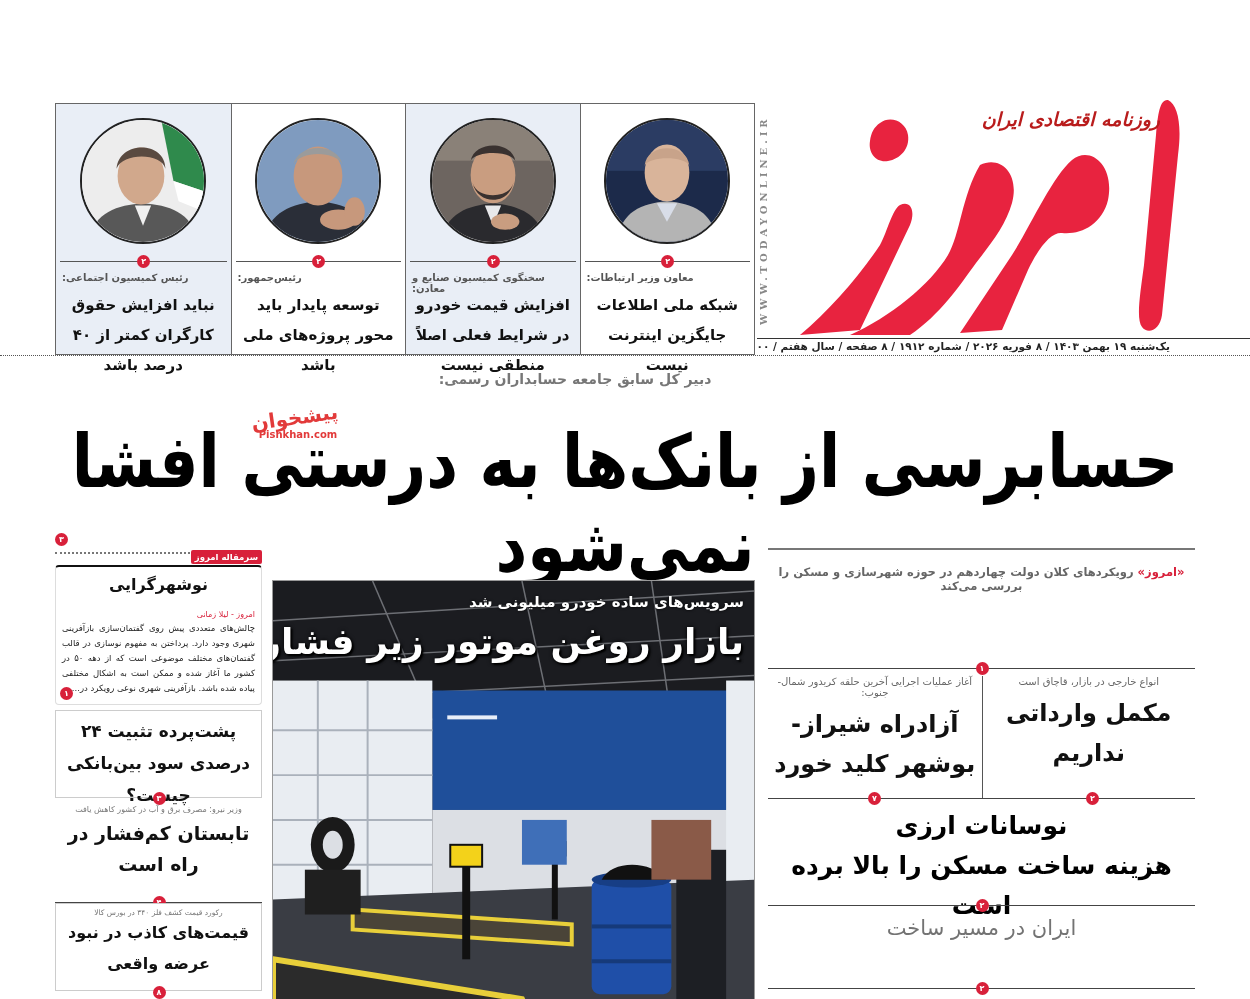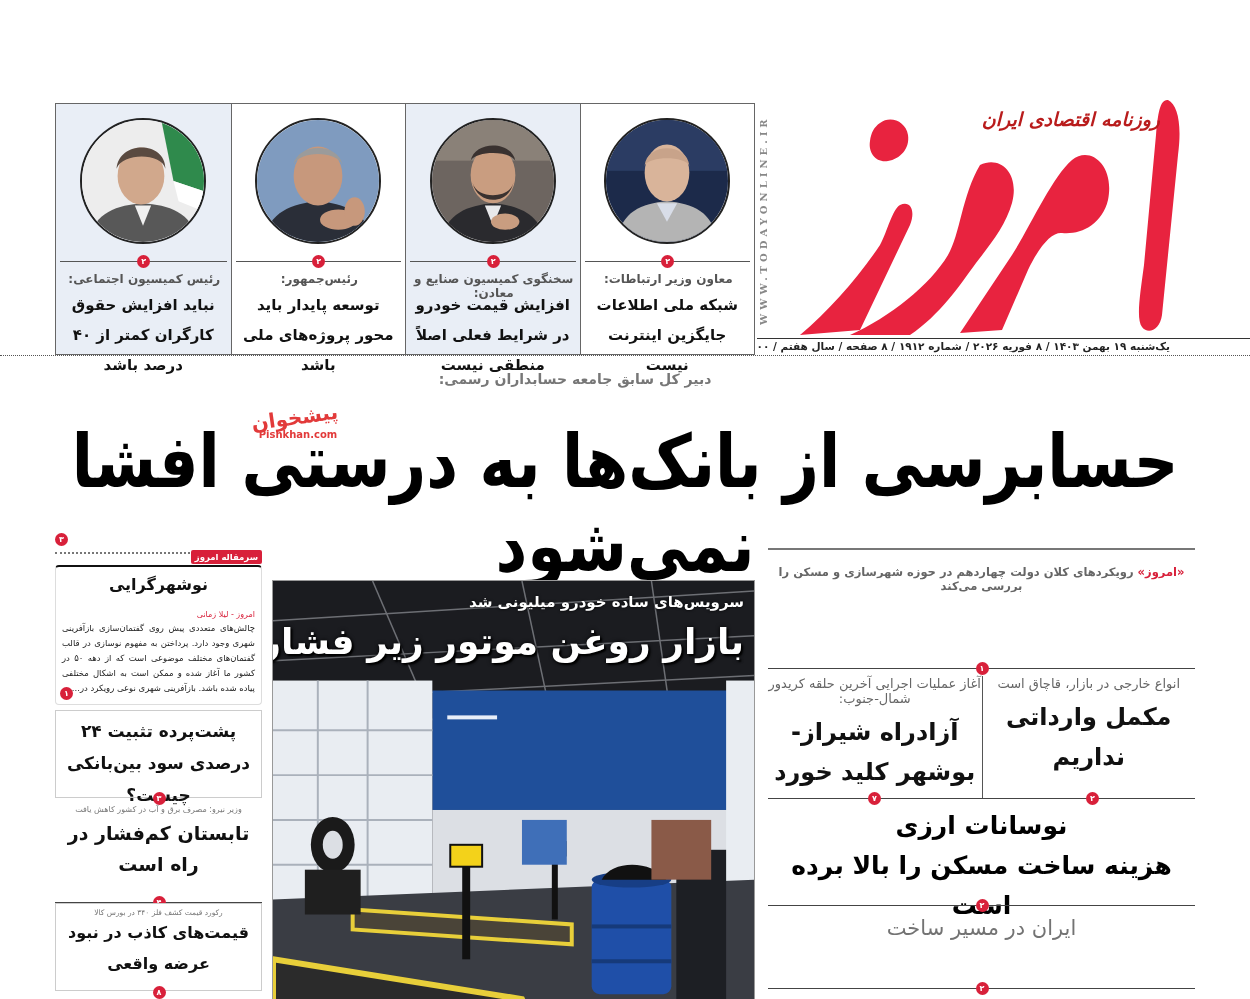--- a/index.html
+++ b/index.html
@@ -39,21 +39,21 @@
     border-radius: 50%; border: 2px solid #222; overflow: hidden;
   }
   .teaser .photo svg { width: 100%; height: 100%; display: block; }
   .teaser .rule { position: absolute; left: 4px; right: 4px; top: 157px; height: 1px; background: #555; }
   .badge {
     display: inline-flex; align-items: center; justify-content: center;
     width: 13px; height: 13px; border-radius: 50%; background: #d8203a; color: #fff;
     font-size: 8px; font-weight: bold; line-height: 1;
   }
   .teaser .badge { position: absolute; left: 50%; top: 151px; margin-left: -6px; }
-  .teaser .kicker { position: absolute; top: 168px; left: 6px; right: 4px; text-align: center; font-size: 12px; color: #555; font-weight: bold; }
+  .teaser .kicker { position: absolute; top: 168px; left: 6px; right: 4px; text-align: left; font-size: 10px; color: #555; font-weight: bold; }
   .teaser .headline { position: absolute; top: 186px; left: 4px; right: 4px; text-align: center; font-size: 15px; font-weight: bold; line-height: 30px; color: #111; }
 
   
   .main-kicker { position: absolute; left: 400px; top: 371px; width: 350px; text-align: center; font-size: 14px; font-weight: bold; color: #777; }
   .main-headline {
     position: absolute; left: 60px; top: 420px; width: 1130px; text-align: center;
     font-size: 62px; font-weight: bold; color: #000; letter-spacing: -2px; line-height: 1.15;
     transform: scaleY(1.18); transform-origin: top center;
   }
   .watermark { position: absolute; left: 258px; top: 405px; width: 80px; text-align: center; color: #e23a3a; direction: ltr; }
@@ -97,21 +97,21 @@
   .right-col { position: absolute; left: 768px; top: 548px; width: 427px; height: 451px; }
   .right-col .top-rule { position: absolute; left: 0; right: 0; top: 0; height: 2px; background: #777; }
   .rc-kicker { position: absolute; left: 0; right: 0; top: 17px; text-align: center; font-size: 11.5px; font-weight: bold; color: #666; }
   .rc-kicker .brand { color: #d8203a; }
   .rc-main { position: absolute; left: 0; right: 0; top: 42px; text-align: center; font-size: 36px; font-weight: bold; color: #000; letter-spacing: -1px; }
   .rc-rule1 { position: absolute; left: 0; right: 0; top: 120px; height: 1px; background: #444; }
   .rc-badge1 { position: absolute; left: 50%; top: 114px; margin-left: -6px; }
   .rc-split { position: absolute; left: 0; right: 0; top: 128px; height: 122px; display: flex; flex-direction: row; }
   .rc-split .cell { width: 50%; text-align: center; position: relative; }
   .rc-split .cell:first-child { border-left: 1px solid #555; }
-  .rc-split .kick { font-size: 13px; color: #666; }
+  .rc-split .kick { font-size: 10px; color: #666; }
   .rc-split .hl { font-size: 24px; font-weight: bold; line-height: 40px; margin-top: 6px; }
   .rc-rule2 { position: absolute; left: 0; right: 0; top: 250px; height: 1px; background: #444; }
   .rc-badge2a { position: absolute; left: 318px; top: 244px; }
   .rc-badge2b { position: absolute; left: 100px; top: 244px; }
   .rc-story3 { position: absolute; left: 0; right: 0; top: 258px; text-align: center; font-size: 25px; font-weight: bold; line-height: 40px; color: #000; letter-spacing: -0.5px; }
   .rc-rule3 { position: absolute; left: 0; right: 0; top: 357px; height: 1px; background: #444; }
   .rc-badge3 { position: absolute; left: 50%; top: 351px; margin-left: -6px; }
   .rc-story4 { position: absolute; left: 0; right: 0; top: 362px; text-align: center; font-size: 21px; line-height: 36px; color: #737373; }
   .rc-rule4 { position: absolute; left: 0; right: 0; top: 440px; height: 1px; background: #444; }
   .rc-badge4 { position: absolute; left: 50%; top: 434px; margin-left: -6px; }

